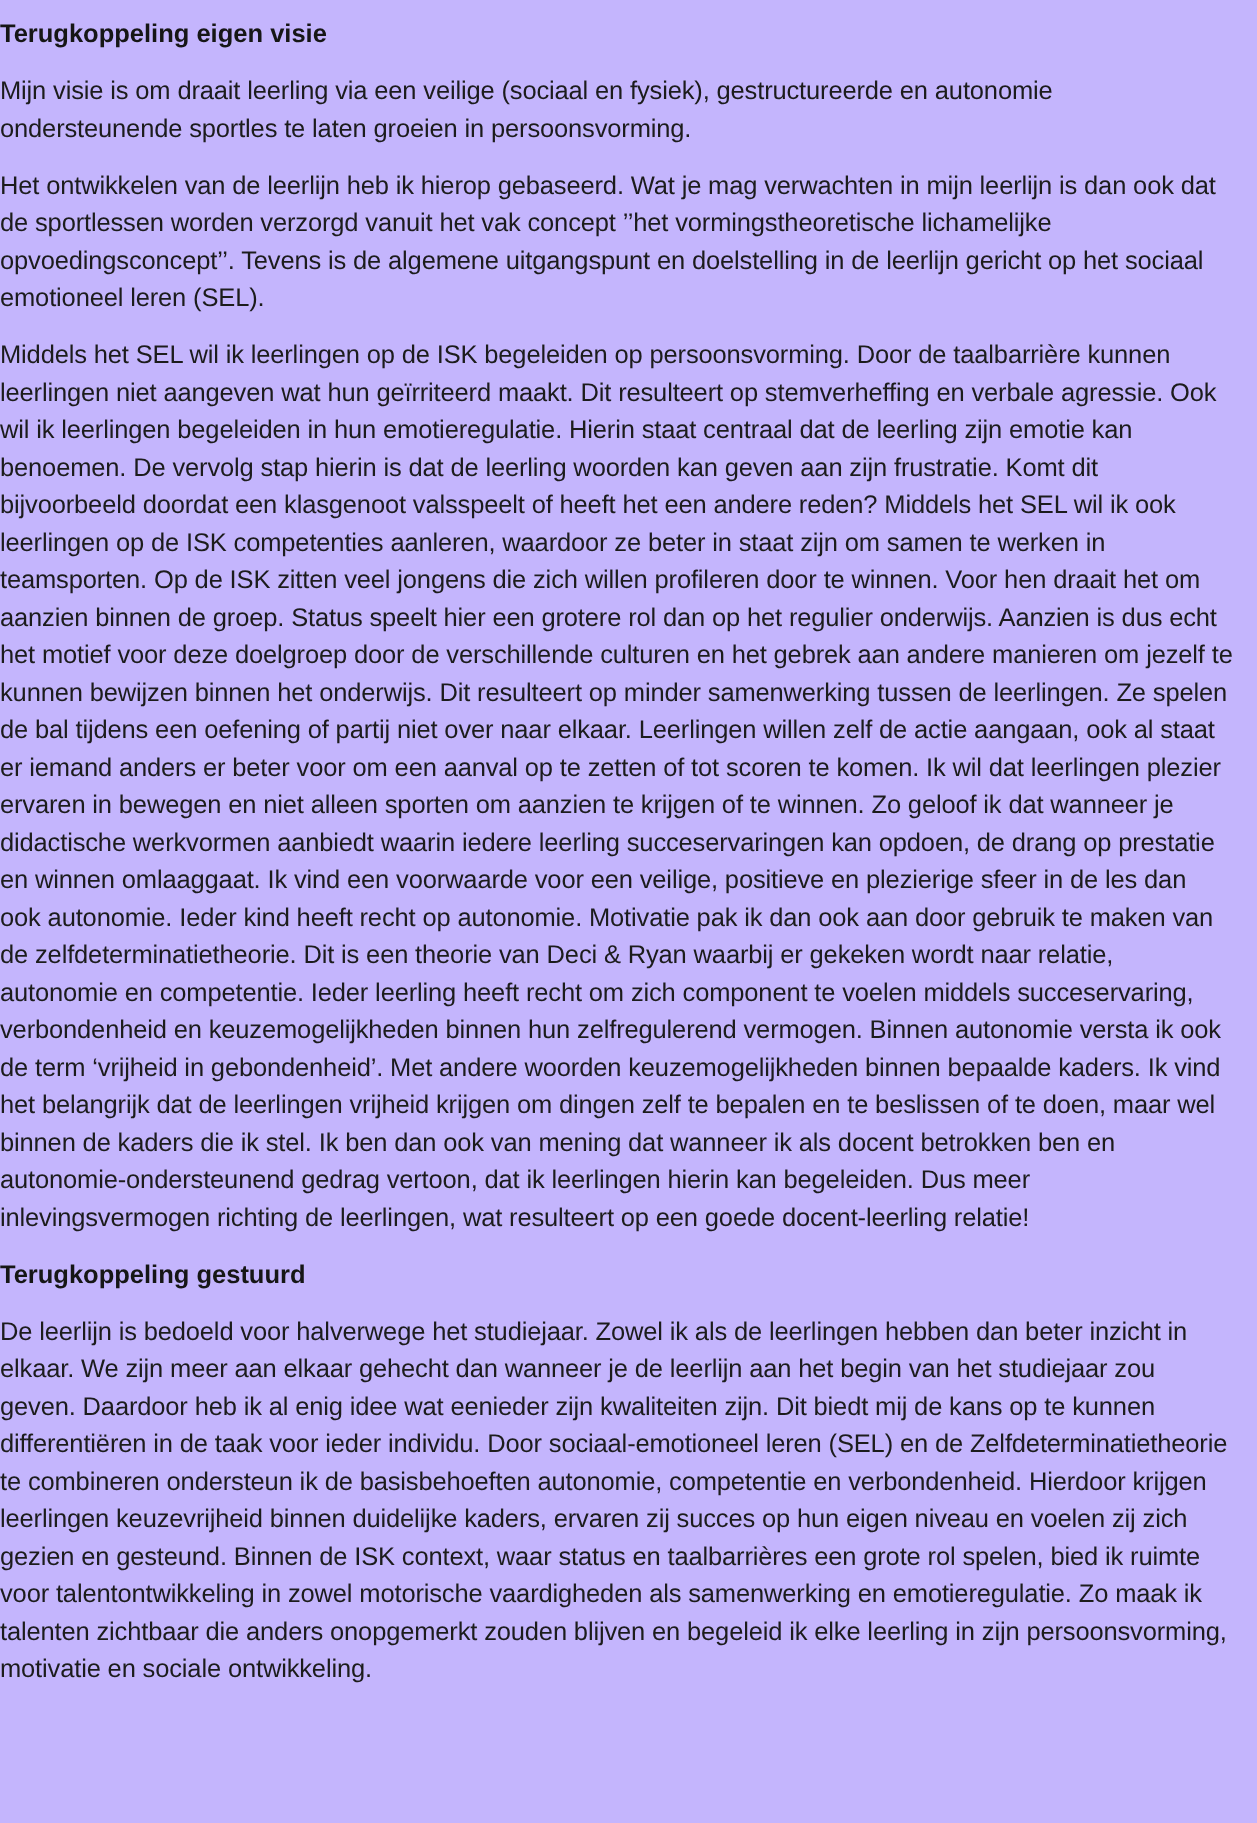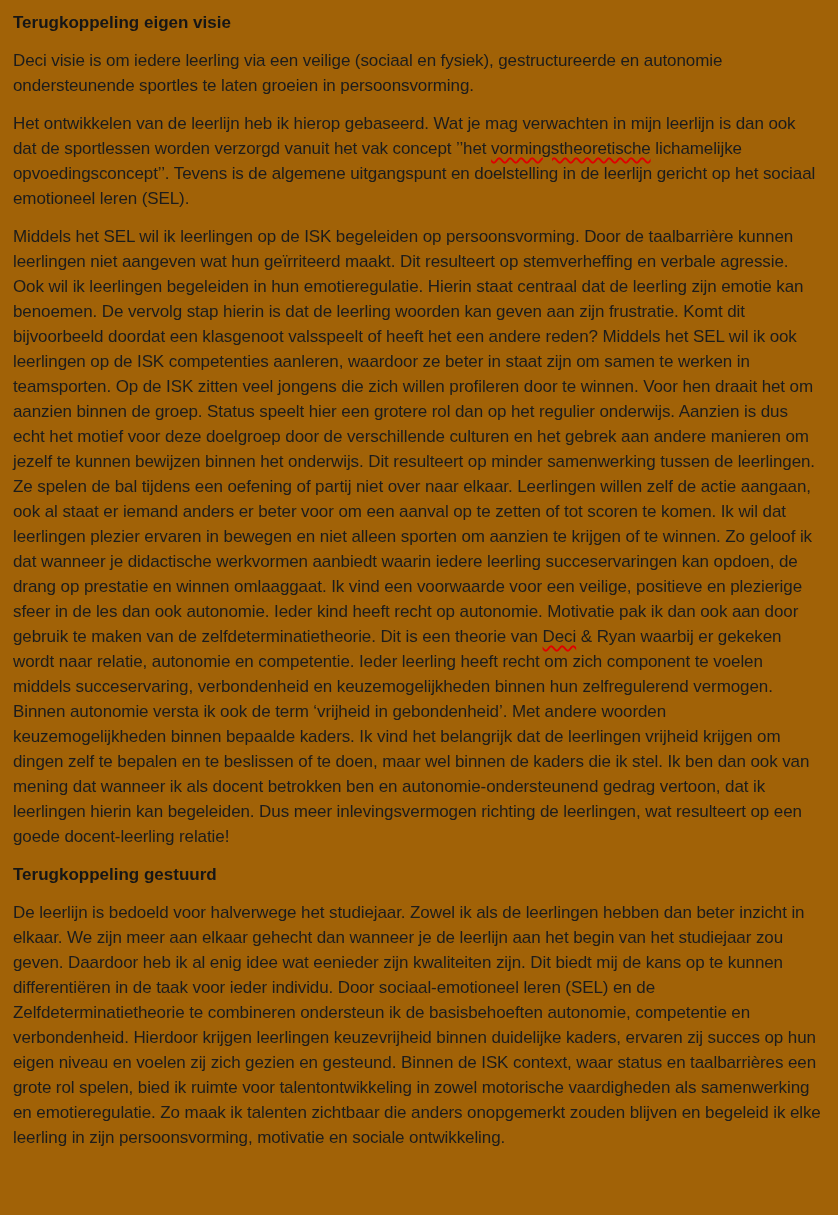--- a/index.html
+++ b/index.html
@@ -11,57 +11,56 @@
     width: 838px;
     min-height: 1215px;
     box-sizing: border-box;
     font-family: "Liberation Sans", sans-serif;
     color: #1c1c1c;
   }
   .page {
     box-sizing: border-box;
     width: 838px;
     min-height: 1215px;
-    padding: 10px 16px 8px 13px;
-    background: #a16207;
+    padding: 10px 16px 8px 0;
+    background: #c4b5fd;
   }
   .heading {
     font-size: 17px;
     line-height: 25px;
     font-weight: 700;
     margin: 0 0 13px 0;
     color: #161616;
   }
   .para {
     font-size: 17px;
     line-height: 25px;
     letter-spacing: -0.1px;
     margin: 0 0 13px 0;
     text-align: left;
     color: #1c1c1c;
   }
   .para:last-child {
     margin-bottom: 0;
   }
   .spell-error {
-    text-decoration: underline;
     text-decoration-style: wavy;
     text-decoration-color: #e00000;
     text-decoration-thickness: 1.5px;
     text-underline-offset: 3px;
   }
 </style>
 </head>
 <body>
 
 <div class="page">
 
   <h1 class="heading">Terugkoppeling eigen visie</h1>
 
-  <p class="para">Deci visie is om iedere leerling via een veilige (sociaal en fysiek), gestructureerde en autonomie ondersteunende sportles te laten groeien in persoonsvorming.</p>
+  <p class="para">Mijn visie is om draait leerling via een veilige (sociaal en fysiek), gestructureerde en autonomie ondersteunende sportles te laten groeien in persoonsvorming.</p>
 
   <p class="para"><span>Het ontwikkelen van de leerlijn heb ik hierop gebaseerd. Wat je mag verwachten in mijn leerlijn is dan ook dat de sportlessen worden verzorgd vanuit het vak concept ’’het </span><span class="spell-error">vormingstheoretische</span><span> lichamelijke opvoedingsconcept’’. Tevens is de algemene uitgangspunt en doelstelling in de leerlijn gericht op het sociaal emotioneel leren (SEL).</span></p>
 
   <p class="para"><span>Middels het SEL wil ik leerlingen op de ISK begeleiden op persoonsvorming. Door de taalbarrière kunnen leerlingen niet aangeven wat hun geïrriteerd maakt. Dit resulteert op stemverheffing en verbale agressie. Ook wil ik leerlingen begeleiden in hun emotieregulatie. Hierin staat centraal dat de leerling zijn emotie kan benoemen. De vervolg stap hierin is dat de leerling woorden kan geven aan zijn frustratie. Komt dit bijvoorbeeld doordat een klasgenoot valsspeelt of heeft het een andere reden? Middels het SEL wil ik ook leerlingen op de ISK competenties aanleren, waardoor ze beter in staat zijn om samen te werken in teamsporten. Op de ISK zitten veel jongens die zich willen profileren door te winnen. Voor hen draait het om aanzien binnen de groep. Status speelt hier een grotere rol dan op het regulier onderwijs. Aanzien is dus echt het motief voor deze doelgroep door de verschillende culturen en het gebrek aan andere manieren om jezelf te kunnen bewijzen binnen het onderwijs. Dit resulteert op minder samenwerking tussen de leerlingen. Ze spelen de bal tijdens een oefening of partij niet over naar elkaar. Leerlingen willen zelf de actie aangaan, ook al staat er iemand anders er beter voor om een aanval op te zetten of tot scoren te komen. Ik wil dat leerlingen plezier ervaren in bewegen en niet alleen sporten om aanzien te krijgen of te winnen. Zo geloof ik dat wanneer je didactische werkvormen aanbiedt waarin iedere leerling succeservaringen kan opdoen, de drang op prestatie en winnen omlaaggaat. Ik vind een voorwaarde voor een veilige, positieve en plezierige sfeer in de les dan ook autonomie. Ieder kind heeft recht op autonomie. Motivatie pak ik dan ook aan door gebruik te maken van de zelfdeterminatietheorie. Dit is een theorie van </span><span class="spell-error">Deci</span><span> &amp; Ryan waarbij er gekeken wordt naar relatie, autonomie en competentie. Ieder leerling heeft recht om zich component te voelen middels succeservaring, verbondenheid en keuzemogelijkheden binnen hun zelfregulerend vermogen. Binnen autonomie versta ik ook de term ‘vrijheid in gebondenheid’. Met andere woorden keuzemogelijkheden binnen bepaalde kaders. Ik vind het belangrijk dat de leerlingen vrijheid krijgen om dingen zelf te bepalen en te beslissen of te doen, maar wel binnen de kaders die ik stel. Ik ben dan ook van mening dat wanneer ik als docent betrokken ben en autonomie-ondersteunend gedrag vertoon, dat ik leerlingen hierin kan begeleiden. Dus meer inlevingsvermogen richting de leerlingen, wat resulteert op een goede docent-leerling relatie!</span></p>
 
   <h1 class="heading">Terugkoppeling gestuurd</h1>
 
   <p class="para">De leerlijn is bedoeld voor halverwege het studiejaar. Zowel ik als de leerlingen hebben dan beter inzicht in elkaar. We zijn meer aan elkaar gehecht dan wanneer je de leerlijn aan het begin van het studiejaar zou geven. Daardoor heb ik al enig idee wat eenieder zijn kwaliteiten zijn. Dit biedt mij de kans op te kunnen differentiëren in de taak voor ieder individu. Door sociaal-emotioneel leren (SEL) en de Zelfdeterminatietheorie te combineren ondersteun ik de basisbehoeften autonomie, competentie en verbondenheid. Hierdoor krijgen leerlingen keuzevrijheid binnen duidelijke kaders, ervaren zij succes op hun eigen niveau en voelen zij zich gezien en gesteund. Binnen de ISK context, waar status en taalbarrières een grote rol spelen, bied ik ruimte voor talentontwikkeling in zowel motorische vaardigheden als samenwerking en emotieregulatie. Zo maak ik talenten zichtbaar die anders onopgemerkt zouden blijven en begeleid ik elke leerling in zijn persoonsvorming, motivatie en sociale ontwikkeling.</p>
 
 </div>

